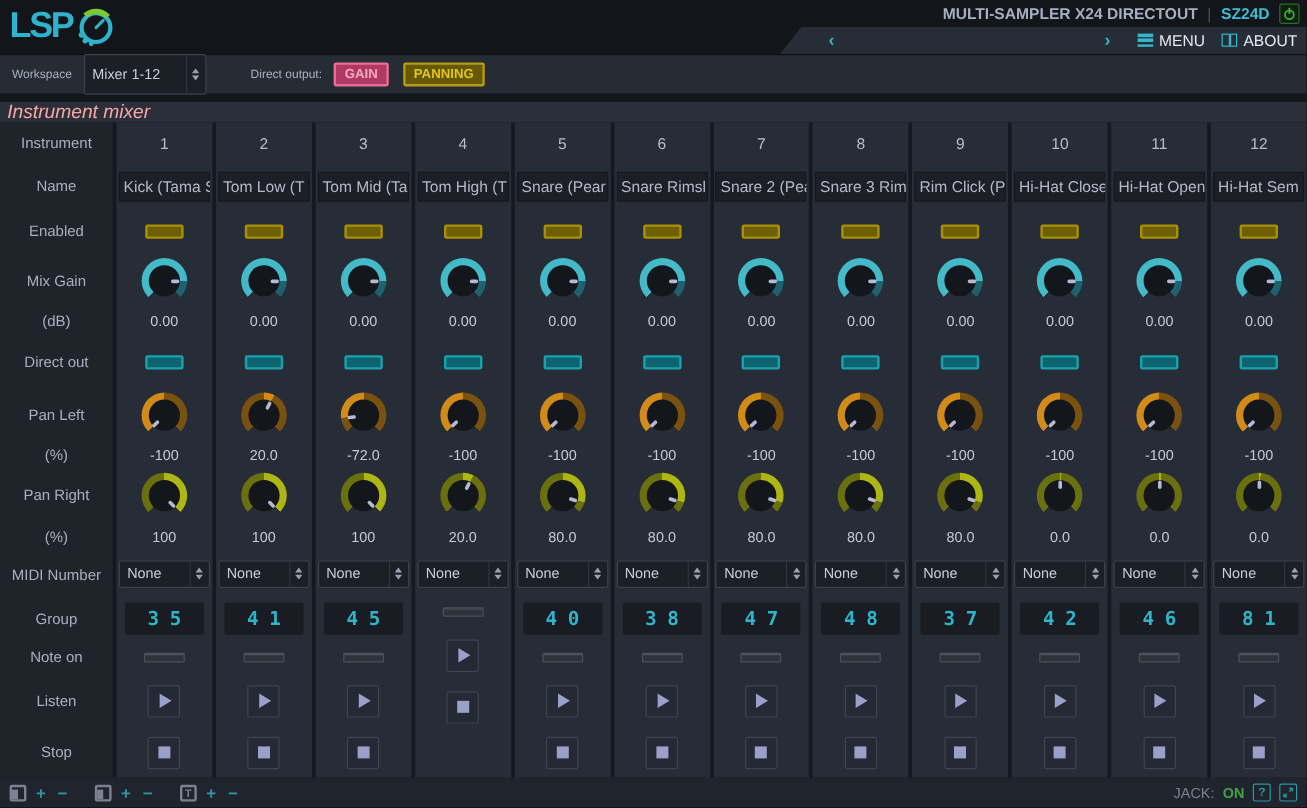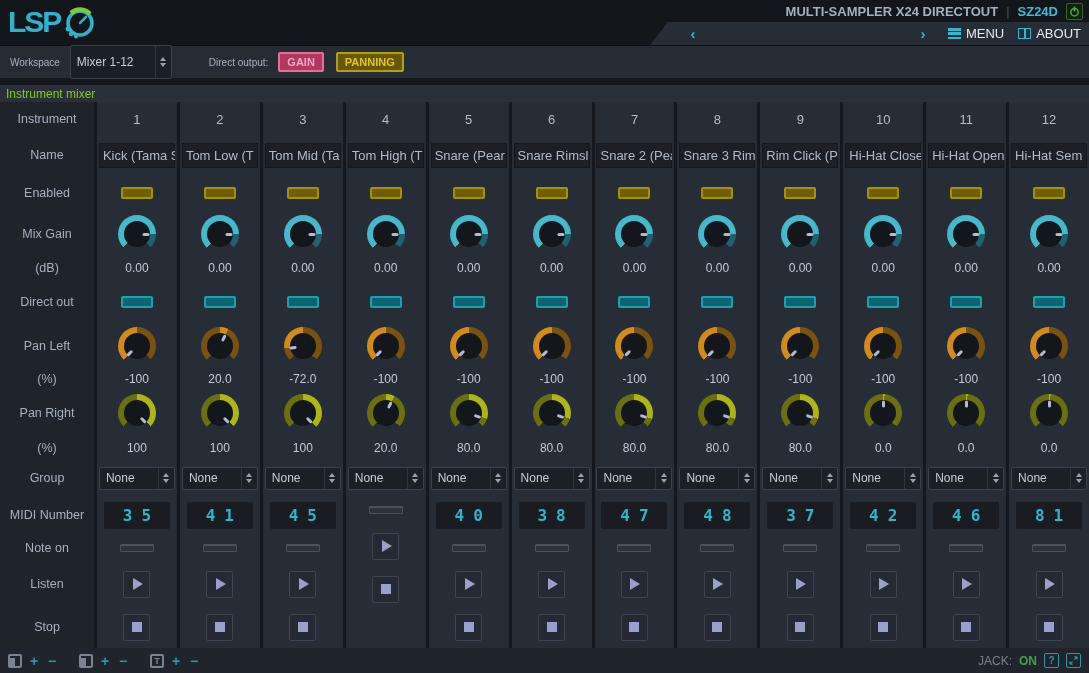--- a/index.html
+++ b/index.html
@@ -34,21 +34,21 @@
   .spinner { width:16px; display:flex; flex-direction:column; align-items:center; gap:2px; border-left:1px solid #30363f; height:100%; justify-content:center; }
   .tri-up { width:0; height:0; border-left:3.5px solid transparent; border-right:3.5px solid transparent; border-bottom:4px solid #9aa3b2; }
   .tri-dn { width:0; height:0; border-left:3.5px solid transparent; border-right:3.5px solid transparent; border-top:4px solid #9aa3b2; }
   .ws-combo { width:102px; }
   .tgl { font-size:11px; font-weight:bold; height:20px; padding:0 7px; border-radius:2px; display:flex; align-items:center; cursor:default; }
   .tgl-gain { border:2px solid #ea6d97; background:#b13862; color:#f6a9c3; }
   .tgl-pan { border:2px solid #b89b10; background:#655807; color:#e4c521; margin-left:2px; }
 
   
   .gap-strip { height:7px; background:#14181d; }
-  .section-hdr { height:17px; background:#2a303a; font-size:12px; color:#84cc16; display:flex; align-items:center; padding-left:6px; }
+  .section-hdr { height:17px; background:#2a303a; font-size:16px; color:#fca5a5; display:flex; align-items:center; padding-left:6px;font-style:italic; }
 
   
   .mixer { height:546px; display:flex; background:#15191f; }
   .gutter { width:94px; background:#1f242b; display:flex; flex-direction:column; }
   .gutter .rlabel { display:flex; align-items:center; justify-content:center; font-size:12.5px; color:#a7b0bf; text-align:center; }
   .cols { flex:1; display:flex; gap:3px; margin-left:3px; }
   .col { flex:1; background:#272d36; display:flex; flex-direction:column; align-items:center; min-width:0; }
 
   .rh-num{height:34px}.rh-name{height:38px}.rh-en{height:38px}.rh-gk{height:44px}.rh-gv{height:24px}
   .rh-do{height:44px}.rh-plk{height:44px}.rh-plv{height:22px}.rh-prk{height:46px}.rh-prv{height:24px}
@@ -158,22 +158,22 @@
         <div class="rlabel rh-num">Instrument</div>
         <div class="rlabel rh-name">Name</div>
         <div class="rlabel rh-en">Enabled</div>
         <div class="rlabel rh-gk">Mix Gain</div>
         <div class="rlabel rh-gv">(dB)</div>
         <div class="rlabel rh-do">Direct out</div>
         <div class="rlabel rh-plk">Pan Left</div>
         <div class="rlabel rh-plv">(%)</div>
         <div class="rlabel rh-prk">Pan Right</div>
         <div class="rlabel rh-prv">(%)</div>
+        <div class="rlabel rh-midi">MIDI Number</div>
         <div class="rlabel rh-grp">Group</div>
-        <div class="rlabel rh-midi">MIDI Number</div>
         <div class="rlabel rh-no">Note on</div>
         <div class="rlabel rh-li">Listen</div>
         <div class="rlabel rh-st">Stop</div>
       </div>
     <div class="cols" id="columns">
         <div class="col">
           <div class="cell rh-num">
             <div class="ch-num">1</div>
           </div>
           <div class="cell rh-name">

